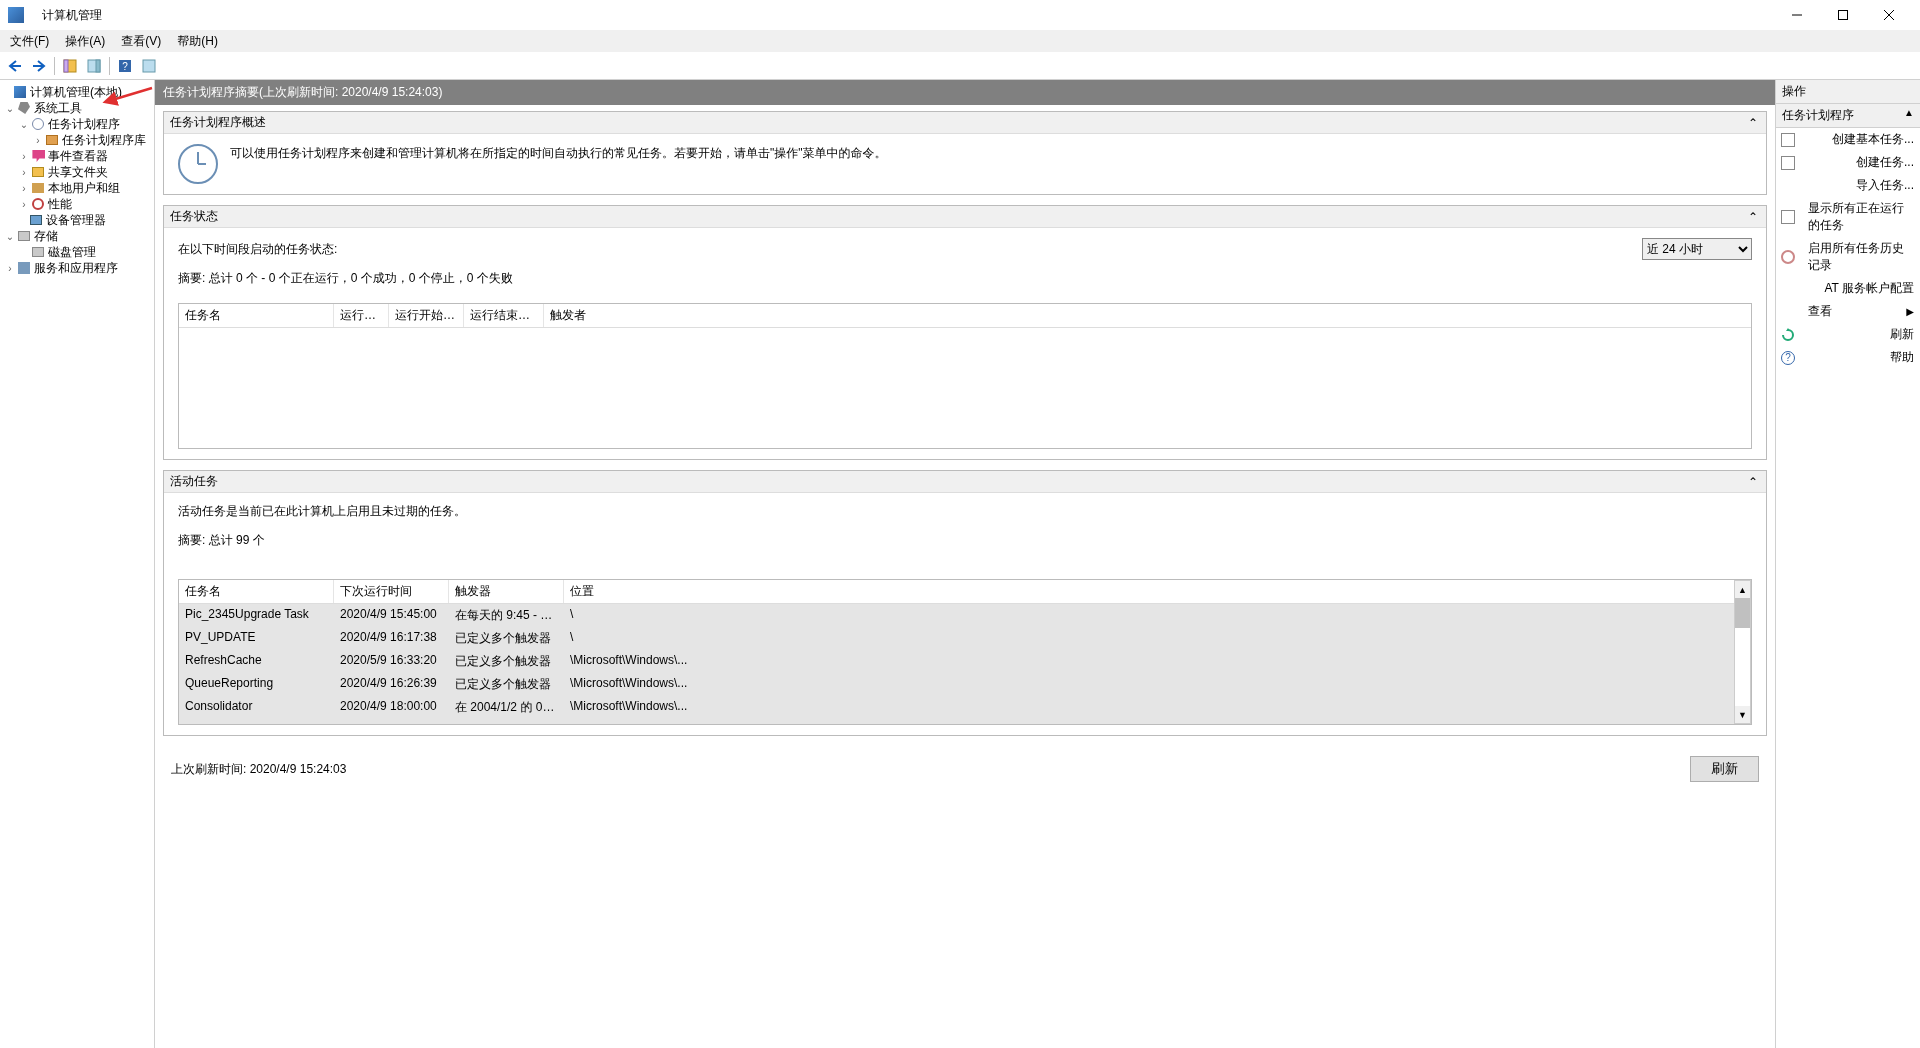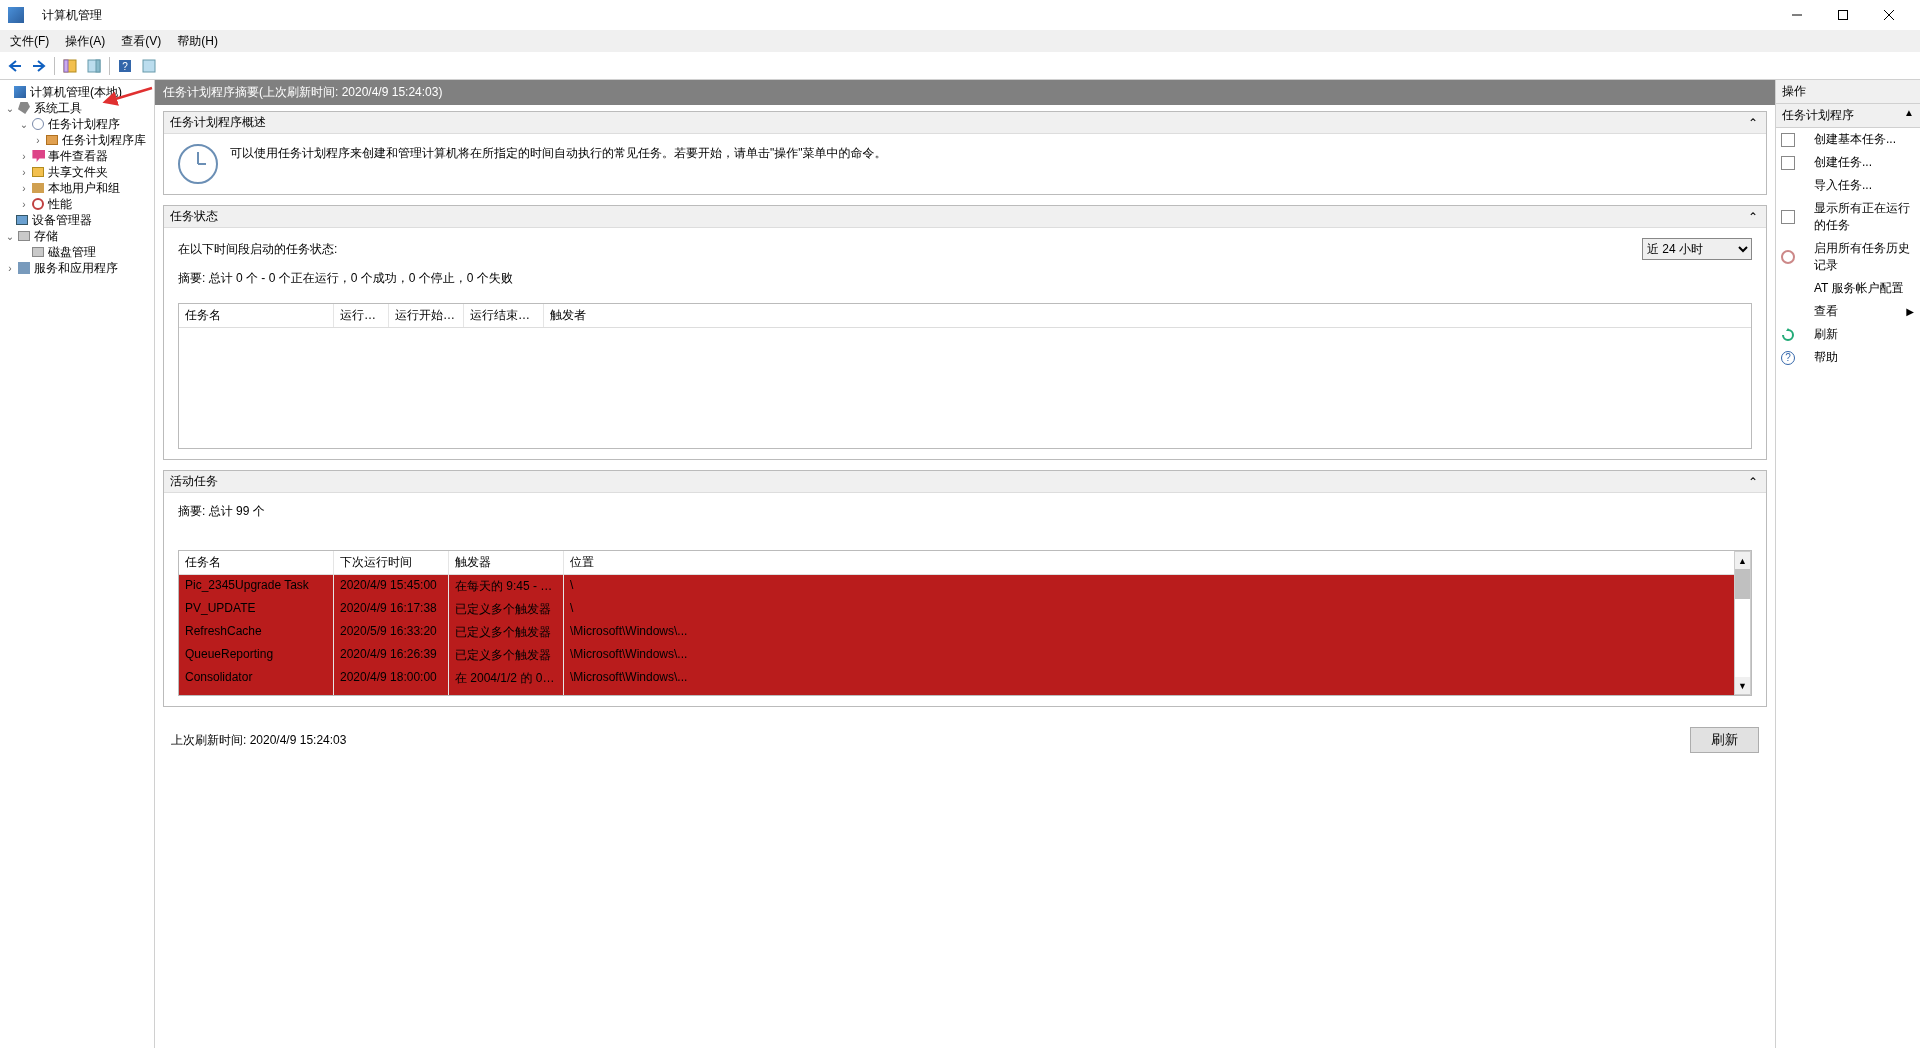--- a/index.html
+++ b/index.html
@@ -69,36 +69,36 @@
 .status-table .tbl-body { height: 120px; background:#fff; }
 
 
 .active-table { position: relative; }
 .active-table .tbl-wrap { display:flex; }
 .active-table .tbl-main { flex:1; }
 .active-table .col:nth-child(1){width:155px;}
 .active-table .col:nth-child(2){width:115px;}
 .active-table .col:nth-child(3){width:115px;}
 .active-table .col:nth-child(4){flex:1; border-right:none;}
-.active-table .tbl-body { height: 120px; overflow:hidden; background:#b91c1c; }
+.active-table .tbl-body { height: 120px; overflow:hidden; background:#e5e5e5; }
 .tbl-row { display:flex; }
 .active-table .scrollbar { width:17px; background:#f0f0f0; border:1px solid #ccc; display:flex; flex-direction:column; }
 .scrollbar .arrow { height:17px; display:flex;align-items:center;justify-content:center;font-size:9px; background:#f0f0f0; }
 .scrollbar .thumb { flex:1; background:#fff; }
 .scrollbar .thumb-handle{ background:#c0c0c0; height:30px; margin-top:0;}
 
 
 .center-footer { display: flex; align-items: center; padding: 10px 8px 18px; border-top:none; }
 .center-footer .refresh-btn { margin-left: auto; padding: 3px 20px; background:#e1e1e1; border:1px solid #adadad; }
 
 
 .actions-pane .ap-title { background:#f0f0f0; padding:3px 6px; border-bottom:1px solid #d0d0d0; }
 .actions-pane .ap-section-hdr { background:#f0f0f0; padding:3px 6px; border-bottom:1px solid #d0d0d0; display:flex; }
 .actions-pane .ap-section-hdr .toggle { margin-left:auto; font-size:10px; }
-.actions-pane .ap-item { display:flex; align-items:center; padding:3px 6px 3px 4px; gap:18px; }
+.actions-pane .ap-item { display:flex; align-items:center; padding:3px 6px 3px 4px; gap:12px;justify-content:space-between; }
 .actions-pane .ap-item .ap-icn { width:16px; height:16px; display:inline-flex; align-items:center; justify-content:center; flex-shrink:0; }
 .actions-pane .ap-item .arrow { margin-left:auto; font-size:10px; }
 
 
 .red-arrow { position: absolute; left: 108px; top: 86px; pointer-events:none; }
 .red-arrow svg { overflow: visible; }
 
 
 .i-folder { width:12px; height:10px; background:#f3c04e; border:1px solid #b28b1e; }
 .i-clock { width:12px;height:12px;border:1px solid #7a8aaa;border-radius:50%; position:relative;}
@@ -241,21 +241,21 @@
           </span>
         <span>本地用户和组</span>
       </div>
       <div class="tree-row" style="padding-left:18px">
         <span class="tree-exp">›</span>
         <span class="tree-icn">
             <span class="i-red"></span>
           </span>
         <span>性能</span>
       </div>
-      <div class="tree-row" style="padding-left:2px">
+      <div class="tree-row" style="padding-left:16px">
         <span class="tree-exp"></span>
         <span class="tree-icn">
             <span class="i-monitor"></span>
           </span>
         <span>设备管理器</span>
       </div>
       <div class="tree-row" style="padding-left:4px">
         <span class="tree-exp">⌄</span>
         <span class="tree-icn">
             <span class="i-disk"></span>
@@ -323,20 +323,21 @@
           </div>
         </div>
       </div>
 
       <div class="section">
         <div class="section-hdr">
           <span>活动任务</span>
           <span class="toggle">⌃</span>
         </div>
         <div class="section-body">
+          <div style="margin-bottom:12px;">活动任务是当前已在此计算机上启用且未过期的任务。</div>
           <div style="margin-bottom:6px;">摘要: 总计 99 个</div>
           <div class="inner-table active-table" style="margin-top:30px;">
             <div class="tbl-wrap">
               <div class="tbl-main">
                 <div class="tbl-hdr">
                   <div class="col">任务名</div>
                   <div class="col">下次运行时间</div>
                   <div class="col">触发器</div>
                   <div class="col">位置</div>
                 </div>

